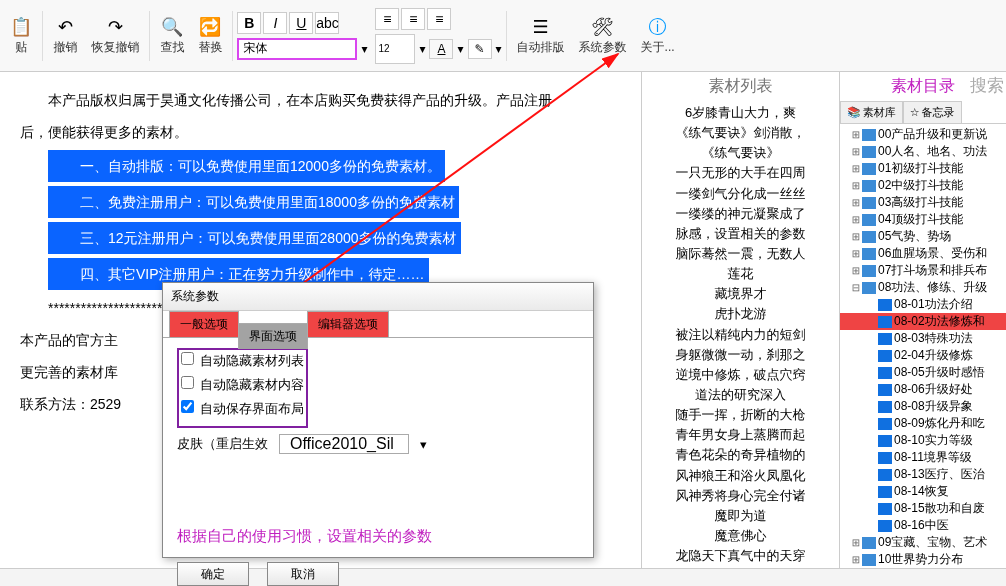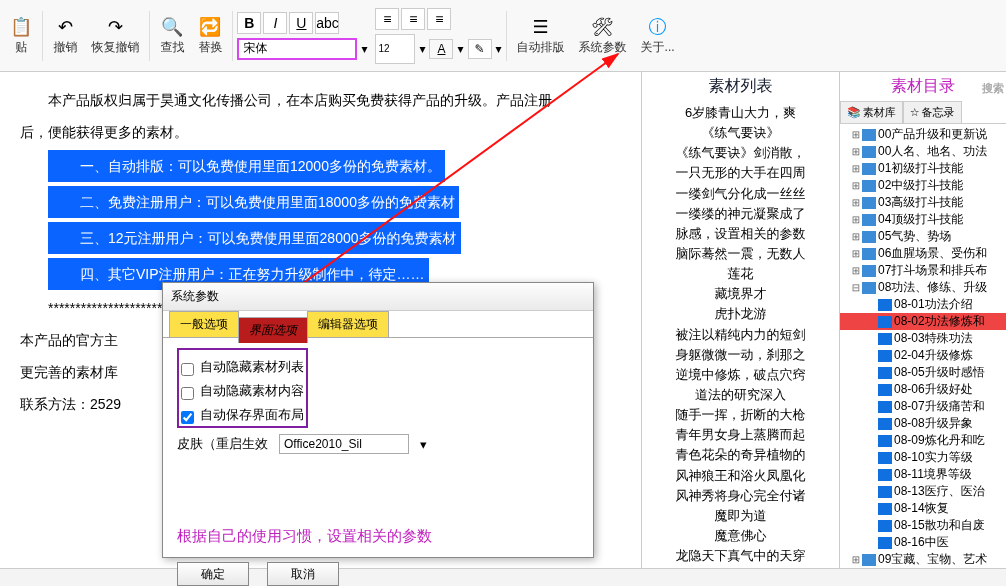--- a/index.html
+++ b/index.html
@@ -14,47 +14,47 @@
 .fmt-row { display: flex; align-items: center; gap: 4px; }
 .font-sel { width: 120px; height: 22px; border: 2px solid #d946ef; padding: 0 4px; font-size: 12px; }
 .size-sel { width: 40px; height: 30px; border: 1px solid #ccc; padding: 0 2px; font-size: 10px; }
 .color-box { width: 24px; height: 20px; border: 1px solid #ccc; display: inline-flex; align-items: center; justify-content: center; }
 .main { display: flex; height: 514px; }
 .editor-pane { width: 642px; border-right: 1px solid #ccc; overflow: hidden; position: relative; padding: 10px 20px; }
 .editor-content { font-size: 14px; line-height: 2; }
 .editor-content p { margin: 4px 0; }
 .hilite { background: #0a64ff; color: #fff; padding: 2px 4px; display: inline-block; }
 .mid-pane { width: 198px; border-right: 1px solid #ccc; display: flex; flex-direction: column; }
-.mid-header { text-align: center; color: #0f172a; font-size: 16px; padding: 4px 0; font-family: KaiTi, serif; }
+.mid-header { text-align: center; color: #737373; font-size: 16px; padding: 4px 0; font-family: KaiTi, serif; }
 .snip-list { flex: 1; overflow: hidden; padding: 2px 6px; font-size: 13px; line-height: 1.55; }
 .snip-list div { white-space: nowrap; overflow: hidden; text-align: center; }
 .right-pane { width: 166px; display: flex; flex-direction: column; }
 .right-header { text-align: center; color: #c020c0; font-size: 16px; padding: 4px 0; font-family: KaiTi, serif; position: relative; }
-.search-hint { position: absolute; right: 2px; top: 9px; font-size: 11px; color: #aaa; font-weight: bold; }
+.search-hint { position: absolute; right: 2px; top: 2px; font-size: 17px; color: #aaa; }
 .tabs { display: flex; border-bottom: 1px solid #ccc; font-size: 11px; }
 .tab { padding: 3px 6px; border: 1px solid #ccc; border-bottom: none; background: #f0f0f0; cursor: pointer; display: flex; align-items: center; gap: 2px; }
 .tree { flex: 1; overflow: hidden; font-size: 12px; padding: 2px 0; }
 .tree-item { display: flex; align-items: center; height: 17px; white-space: nowrap; overflow: hidden; }
 .tree-item .exp { width: 12px; text-align: center; color: #666; font-size: 10px; cursor: pointer; }
 .tree-item .fold { width: 14px; height: 12px; background: #3b8bd6; margin-right: 2px; }
 .tree-item.blue .fold { background: #1070e0; }
 .tree-item.sel { background: #ef4444; }
 .tree-item.l1 { padding-left: 10px; }
 .tree-item.l2 { padding-left: 26px; }
 .dialog { position: absolute; left: 162px; top: 282px; width: 432px; height: 276px; background: #fff; border: 1px solid #888; box-shadow: 2px 2px 8px rgba(0,0,0,0.3); z-index: 100; }
 .dlg-title { background: linear-gradient(#fdfdfd,#eaeaea); padding: 5px 8px; font-size: 12px; border-bottom: 1px solid #ccc; }
 .dlg-tabs { display: flex; padding: 0 6px; }
-.dlg-tab { padding: 4px 10px; border: 1px solid #aaa; border-bottom: none; background: #fde047; font-size: 12px; cursor: pointer; margin-right: -1px; }
-.dlg-tab.active { background: #b91c1c; position: relative; top: 6px; font-style: italic; }
+.dlg-tab { padding: 4px 10px; border: 1px solid #aaa; border-bottom: none; background: #ef4444; font-size: 12px; cursor: pointer; margin-right: -1px; }
+.dlg-tab.active { background: #a3a3a3; position: relative; top: 12px; }
 .dlg-body { border-top: 1px solid #aaa; padding: 10px 14px; height: 180px; }
-.chk-row { display: flex; align-items: flex-end; height: 24px; font-size: 13px; }
+.chk-row { display: flex; align-items: flex-start; height: 24px; font-size: 13px; }
 .chk-row input { margin-right: 6px; }
 .chk-group { border: 2px solid #8020a0; padding: 2px; display: inline-block; }
 .skin-row { margin-top: 6px; font-size: 13px; display: flex; align-items: center; gap: 11px; }
-.skin-sel { width: 130px; height: 20px; border: 1px solid #aaa; font-size: 12px; padding: 0 4px; }
+.skin-sel { width: 130px; height: 20px; border: 1px solid #aaa; font-size: 16px; padding: 0 10px; }
 .dlg-note { color: #c020c0; font-size: 15px; font-family: KaiTi, serif; padding: 10px 14px; }
 .dlg-btns { display: flex; gap: 18px; padding: 6px 14px; }
 .dlg-btn { width: 72px; height: 24px; border: 1px solid #888; background: linear-gradient(#fff,#e8e8e8); font-size: 12px; cursor: pointer; }
 .arrow-line { position: absolute; z-index: 50; pointer-events: none; }
 .statusbar { position: absolute; bottom: 0; left: 0; right: 0; height: 18px; border-top: 1px solid #ccc; background: #f4f4f4; font-size: 11px; padding: 1px 6px; color: #666; }
 </style>
 </head>
 <body>
 
 <div class="toolbar">
@@ -144,22 +144,22 @@
       <p><span>本产品的官方主</span></p>
       <p><span>更完善的素材库</span></p>
       <p><span>联系方法：2529</span></p>
     </div>
   </div>
 
   <div class="mid-pane">
     <div class="mid-header">素材列表</div>
     <div class="snip-list" id="snip-list">
         <div>6岁膝青山大力，爽</div>
+        <div>《练气要诀》剑消散，</div>
         <div>《练气要诀》</div>
-        <div>《练气要诀》剑消散，</div>
         <div>一只无形的大手在四周</div>
         <div>一缕剑气分化成一丝丝</div>
         <div>一缕缕的神元凝聚成了</div>
         <div>脉感，设置相关的参数</div>
         <div>脑际蓦然一震，无数人</div>
         <div>莲花</div>
         <div>藏境界才</div>
         <div>虎扑龙游</div>
         <div>被注以精纯内力的短剑</div>
         <div>身躯微微一动，刹那之</div>
@@ -268,25 +268,20 @@
           <span>08-05升级时感悟</span>
         </div>
         <div class="tree-item l2 blue">
           <span class="exp"></span>
           <span class="fold"></span>
           <span>08-06升级好处</span>
         </div>
         <div class="tree-item l2 blue">
           <span class="exp"></span>
           <span class="fold"></span>
-          <span>08-07升级痛苦和</span>
-        </div>
-        <div class="tree-item l2 blue">
-          <span class="exp"></span>
-          <span class="fold"></span>
           <span>08-08升级异象</span>
         </div>
         <div class="tree-item l2 blue">
           <span class="exp"></span>
           <span class="fold"></span>
           <span>08-09炼化丹和吃</span>
         </div>
         <div class="tree-item l2 blue">
           <span class="exp"></span>
           <span class="fold"></span>

